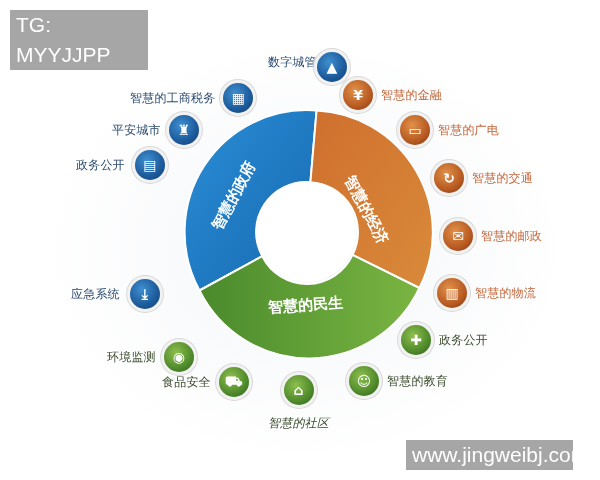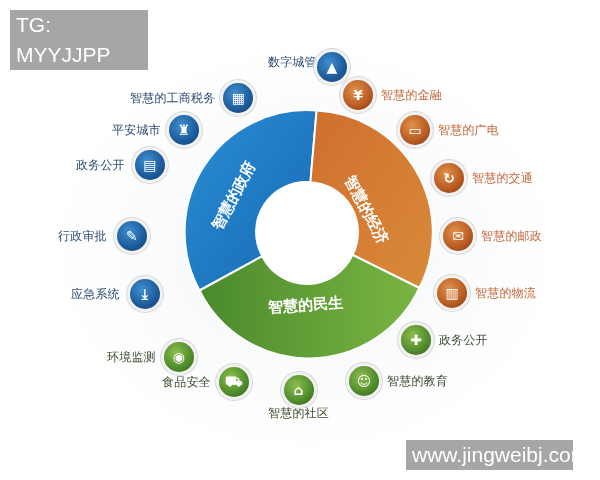--- a/index.html
+++ b/index.html
@@ -68,26 +68,20 @@
     <span class="icon blue" style="margin-left:8px;">
         <span>♜</span>
       </span>
   </div>
   <div class="node" style="left:76px; top:150px;">
     <span class="label blue">政务公开</span>
     <span class="icon blue" style="margin-left:10px;">
         <span>▤</span>
       </span>
   </div>
-  <div class="node" style="left:58px; top:221px;">
-    <span class="label blue">行政审批</span>
-    <span class="icon blue" style="margin-left:10px;">
-        <span>✎</span>
-      </span>
-  </div>
   <div class="node" style="left:71px; top:279px;justify-content:flex-end;">
     <span class="label blue">应急系统</span>
     <span class="icon blue" style="margin-left:10px;">
         <span>⤓</span>
       </span>
   </div>
 
   <div class="node" style="left:343px; top:80px;">
     <span class="icon orange" style="margin-right:8px;">
         <span>¥</span>
@@ -128,21 +122,21 @@
   <div class="node" style="left:349px; top:366px;">
     <span class="icon green" style="margin-right:8px;">
         <span>☺</span>
       </span>
     <span class="label green">智慧的教育</span>
   </div>
   <div class="node" style="left:268px; top:375px; flex-direction:column;">
     <span class="icon green">
         <span>⌂</span>
       </span>
-    <span class="label green" style="margin-top:0;">智慧的社区</span>
+    <span class="label green" style="margin-top:10px;font-style:italic;">智慧的社区</span>
   </div>
   <div class="node" style="left:162px; top:367px;">
     <span class="label green">食品安全</span>
     <span class="icon green" style="margin-left:8px;">
         <span>⛟</span>
       </span>
   </div>
   <div class="node" style="left:107px; top:342px;">
     <span class="label green">环境监测</span>
     <span class="icon green" style="margin-left:8px;">

